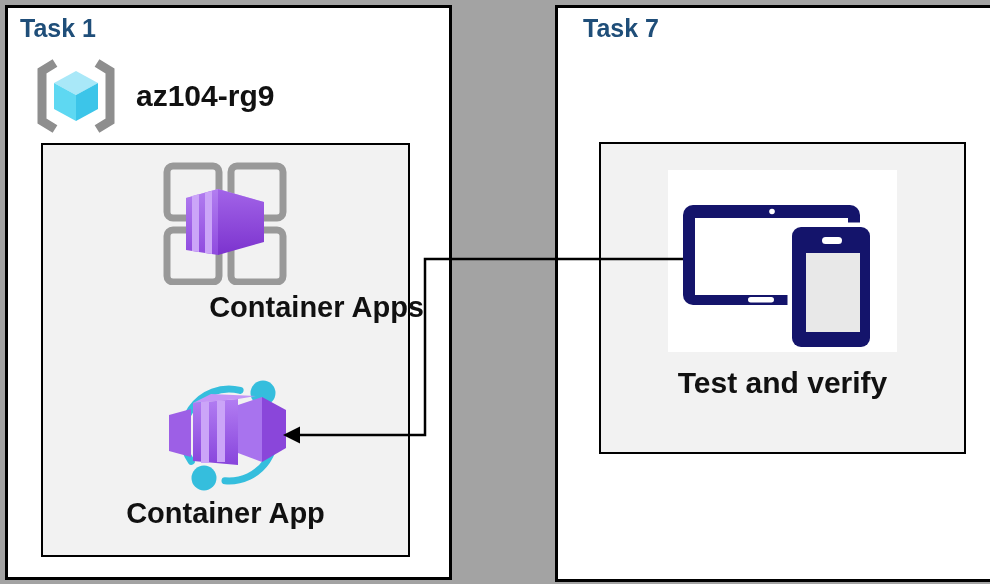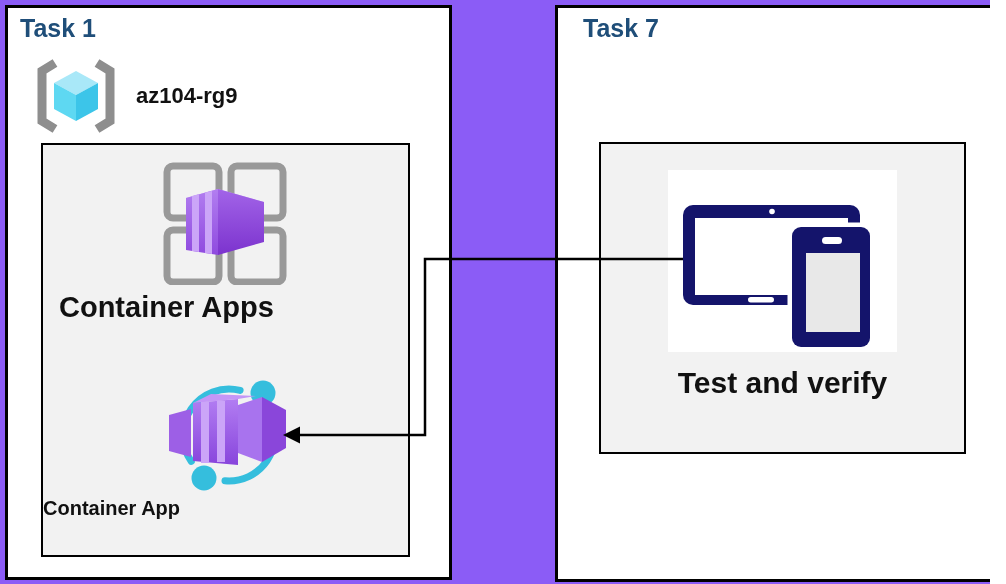--- a/index.html
+++ b/index.html
@@ -1,46 +1,46 @@
 <!DOCTYPE html>
 <html style="--outline: #000000; --task-title: #1F4E79; --panel-bg: #F2F2F2; --navy: #14146B; --cyan: #35BEDD; --bracket-gray: #8E8E8E; --grid-gray: #999999; --cube-top: #A9E8F8; --cube-left: #5ED8F2; --cube-right: #3CC5E9; --purple-light: #B27DF2; --purple-mid: #9D5FE6; --purple-dark: #8A46DA; --stripe: #CBA5F8; --screen-gray: #E8E8E8; --connector: #000000;"><head>
 <meta charset="utf-8">
 <style>
   html,body{margin:0;padding:0;background:#fff;}
   .canvas{
-    position:relative;width:990px;height:584px;background:#8b5cf6;overflow:hidden;
+    position:relative;width:990px;height:584px;background:#a3a3a3;overflow:hidden;
     font-family:"Liberation Sans","DejaVu Sans",sans-serif;
   }
   .task-box{
     position:absolute;background:#fff;border:3px solid var(--outline);
     box-sizing:border-box;
   }
   #task1{left:5px;top:5px;width:447px;height:575px;}
   #task2{left:555px;top:5px;width:449px;height:577px;}
   .task-title{
     position:absolute;margin:0;font-size:25px;font-weight:bold;
     color:var(--task-title);letter-spacing:0;
   }
   #task1 .task-title{left:12px;top:6px;}
   #task2 .task-title{left:25px;top:6px;}
   .rg-row{position:absolute;left:20px;top:49px;display:flex;align-items:center;gap:12px;}
   .rg-row svg{display:block;}
-  .rg-label{font-size:22px;font-weight:bold;color:#111;}
+  .rg-label{font-size:30px;font-weight:bold;color:#111;}
   .panel{
     position:absolute;background:var(--panel-bg);border:2px solid var(--outline);
     box-sizing:border-box;
   }
   #panel1{left:33px;top:135px;width:369px;height:414px;}
   #panel2{left:41px;top:134px;width:367px;height:312px;}
   .centered-x{position:absolute;left:50%;transform:translateX(-50%);}
   .env-icon{top:13px;}
-  .env-label{top:146px;width:100%;text-align:left;font-size:29px;line-height:1.15;
+  .env-label{top:146px;width:100%;text-align:right;font-size:29px;line-height:1.15;
     font-weight:bold;color:#111;padding-left:32px;}
   .app-icon{top:233px;}
-  .app-label{top:352px;width:100%;text-align:left;font-size:20px;font-weight:bold;color:#111;}
+  .app-label{top:352px;width:100%;text-align:center;font-size:29px;font-weight:bold;color:#111;}
   .device-bg{position:absolute;left:67px;top:26px;width:229px;height:182px;background:#fff;}
   .test-label{top:222px;width:100%;text-align:center;font-size:30px;font-weight:bold;color:#111;}
   .connector{position:absolute;left:0;top:0;width:1006px;height:584px;z-index:10;pointer-events:none;}
 </style>
 </head>
 <body>
 
 <div class="canvas">
 
   <section class="task-box" id="task1">

